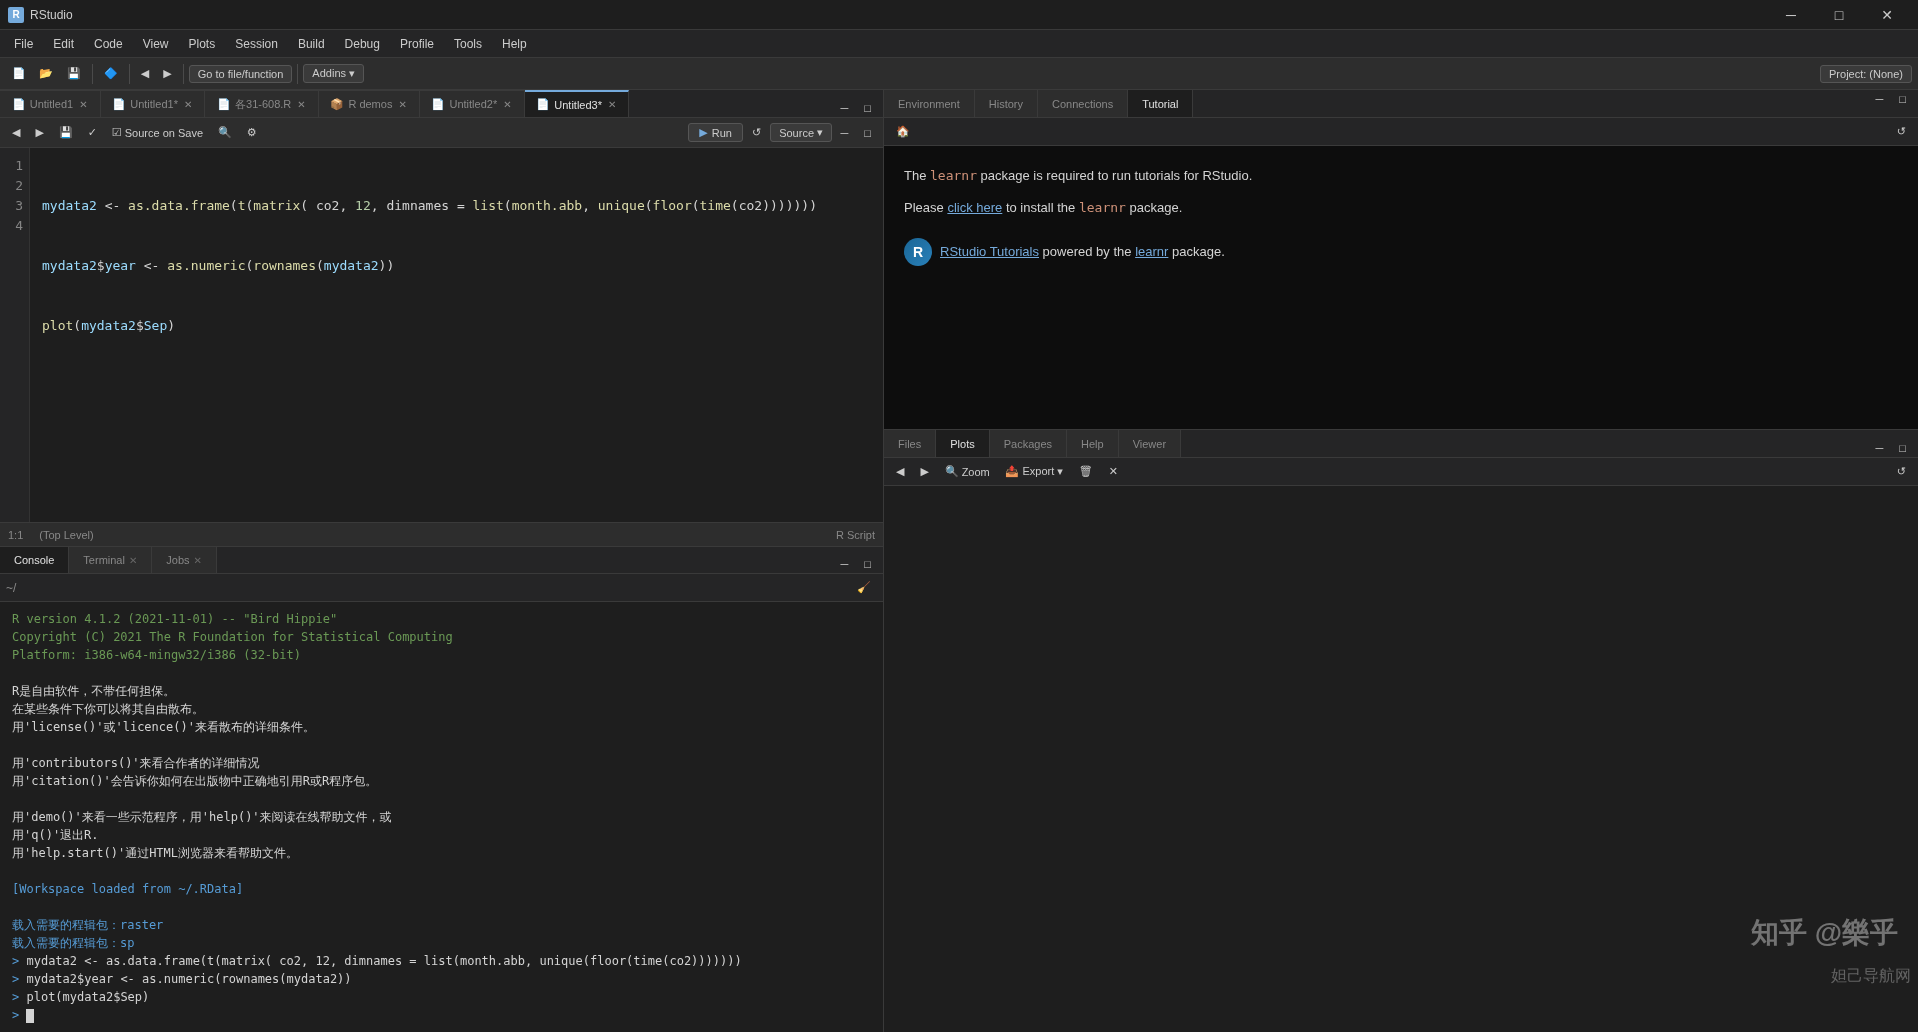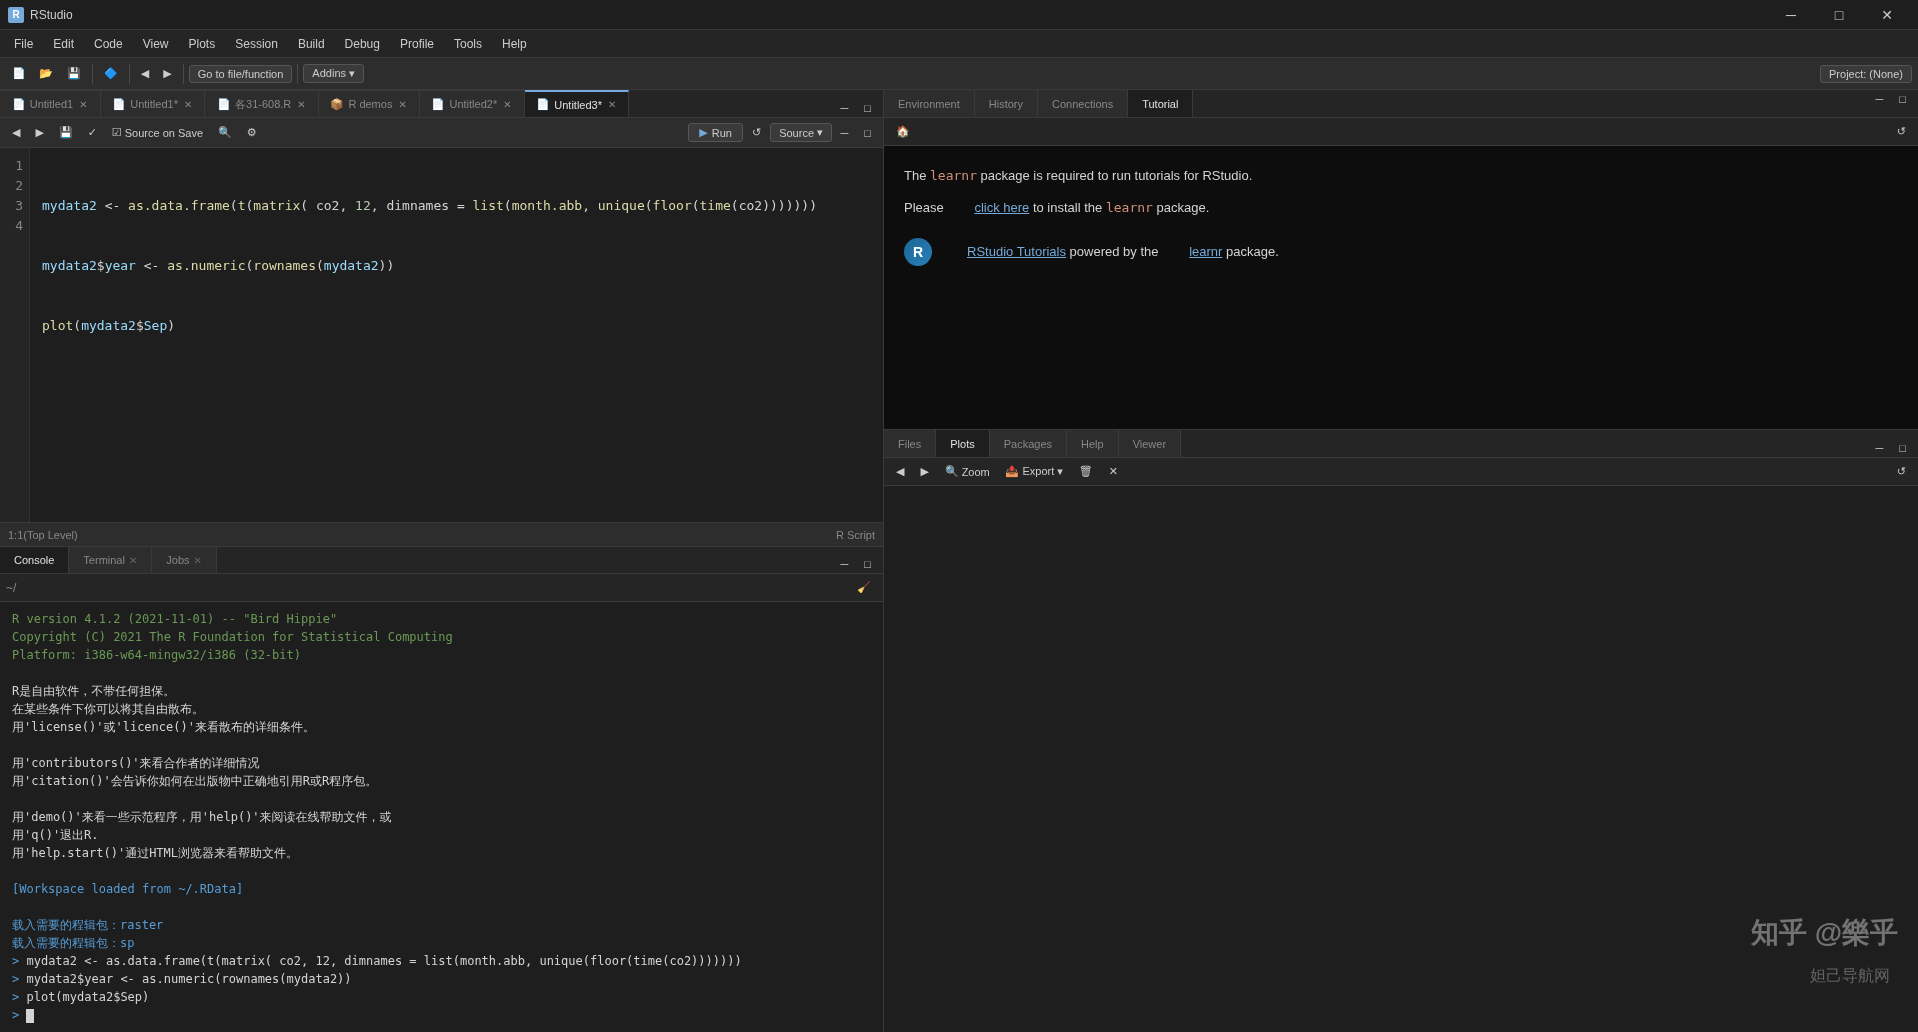--- a/index.html
+++ b/index.html
@@ -278,21 +278,21 @@
       justify-content: space-between;
     }
     #tutorial-content {
       flex: 1;
       background: #0d0d0d;
       padding: 20px;
       color: #d4d4d4;
       font-size: 13px;
       line-height: 20px;
     }
-    .tutorial-link { color: #75aadb; text-decoration: underline; cursor: pointer; margin-left: 27px; }
+    .tutorial-link { color: #75aadb; text-decoration: underline; cursor: pointer; }
     .tutorial-code { font-family: 'Consolas', monospace; color: #ce9178; }
     .tutorial-powered {
       display: flex; align-items: center; gap: 8px; margin-top: 20px;
     }
     .r-logo {
       width: 28px; height: 28px; border-radius: 50%;
       background: linear-gradient(135deg, #1a6696, #2980b9);
       display: flex; align-items: center; justify-content: center;
       color: white; font-weight: bold; font-size: 14px;
     }
@@ -346,21 +346,21 @@
       color: rgba(200,200,200,0.5);
       font-size: 28px;
       font-weight: bold;
       pointer-events: none;
       z-index: 10;
       text-align: right;
     }
     #watermark2 {
       position: absolute;
       bottom: 45px;
-      right: 28px;
+      right: 7px;
       color: rgba(200,200,200,0.4);
       font-size: 16px;
       pointer-events: none;
       z-index: 10;
       text-align: right;
     }
 
     .maximize-btn, .minimize-btn {
       cursor: pointer;
     }
@@ -479,21 +479,21 @@
       </div>
       <div id="code-content">
         <div><span class="var">mydata2</span> <span class="op">&lt;-</span> <span class="fn">as.data.frame</span><span class="op">(</span><span class="fn">t</span><span class="op">(</span><span class="fn">matrix</span><span class="op">(</span> co2<span class="comma">,</span> <span class="num">12</span><span class="comma">,</span> dimnames <span class="op">=</span> <span class="fn">list</span><span class="op">(</span><span class="fn">month.abb</span><span class="comma">,</span> <span class="fn">unique</span><span class="op">(</span><span class="fn">floor</span><span class="op">(</span><span class="fn">time</span><span class="op">(</span>co2<span class="op">)))))))</span></div>
         <div><span class="var">mydata2</span><span class="op">$</span><span class="var">year</span> <span class="op">&lt;-</span> <span class="fn">as.numeric</span><span class="op">(</span><span class="fn">rownames</span><span class="op">(</span><span class="var">mydata2</span><span class="op">))</span></div>
         <div><span class="fn">plot</span><span class="op">(</span><span class="var">mydata2</span><span class="op">$</span><span class="var">Sep</span><span class="op">)</span></div>
         <div>&nbsp;</div>
       </div>
     </div>
 
     <div id="editor-statusbar">
-      <div style="display:flex; ">
+      <div style="display:flex; gap: 16px;">
         <span>1:1</span>
         <span>(Top Level)</span>
       </div>
       <span>R Script</span>
     </div>
 
     <div id="console-panel">
       <div id="console-tabs">
         <div class="console-tab active">
           <span>Console</span>

